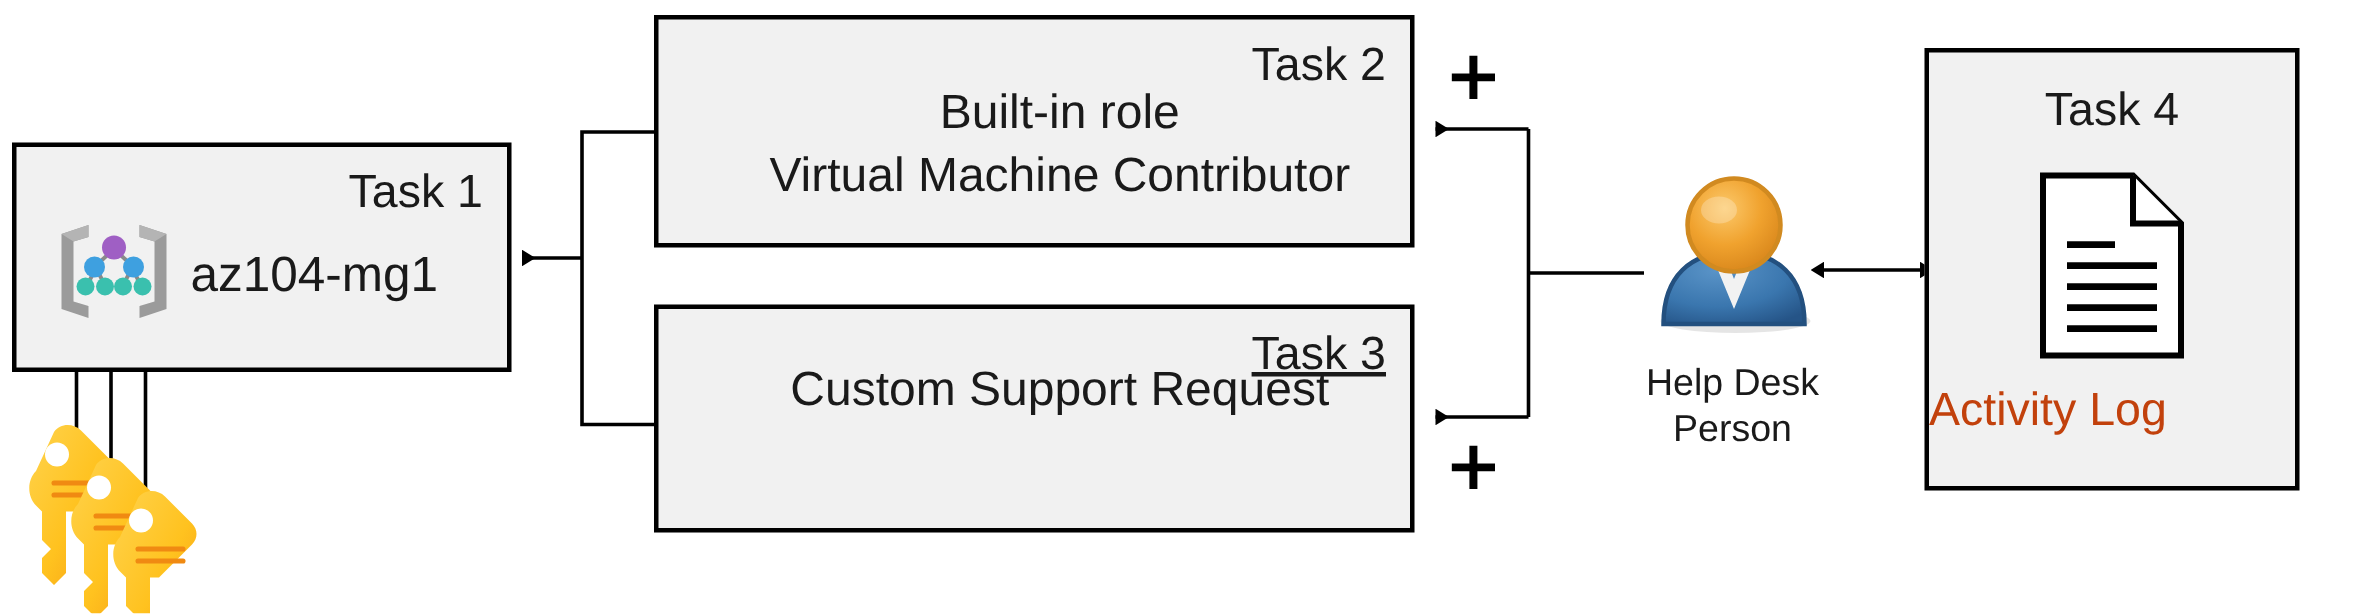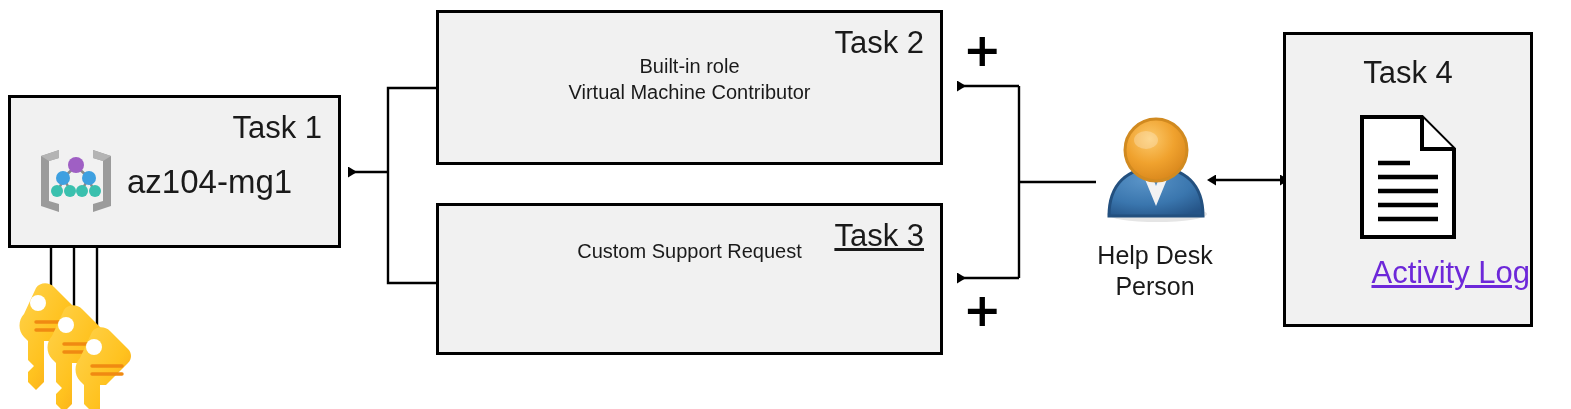--- a/index.html
+++ b/index.html
@@ -74,24 +74,24 @@
     top: 10px;
     width: 507px;
     height: 155px;
   }
   #task2-label {
     right: 16px;
     top: 14px;
   }
   .box-text {
     position: absolute;
-    left: 0;
+    left: 17px;
     width: 100%;
     text-align: center;
-    font-size: 20px;
+    font-size: 32px;
     color: #1a1a1a;
     line-height: 1.32;
     white-space: nowrap;
   }
   #task2-text { top: 40px; }
 
   
   #task3 {
     left: 436px;
     top: 203px;
@@ -121,26 +121,25 @@
   #task4-doc {
     position: absolute;
     left: 50%;
     transform: translateX(-50%);
     top: 78px;
   }
   #task4-caption {
     position: absolute;
     left: 0;
     width: 100%;
-    text-align: right;
+    text-align: left;
     top: 220px;
     font-size: 31px;
-    color: #6d28d9;
+    color: #c2410c;
     white-space: nowrap;
-    text-decoration: underline;
   }
 
   
   .plus-sign {
     position: absolute;
     font-size: 46px;
     font-weight: bold;
     color: #000000;
     line-height: 1;
     font-family: "DejaVu Sans", sans-serif;

